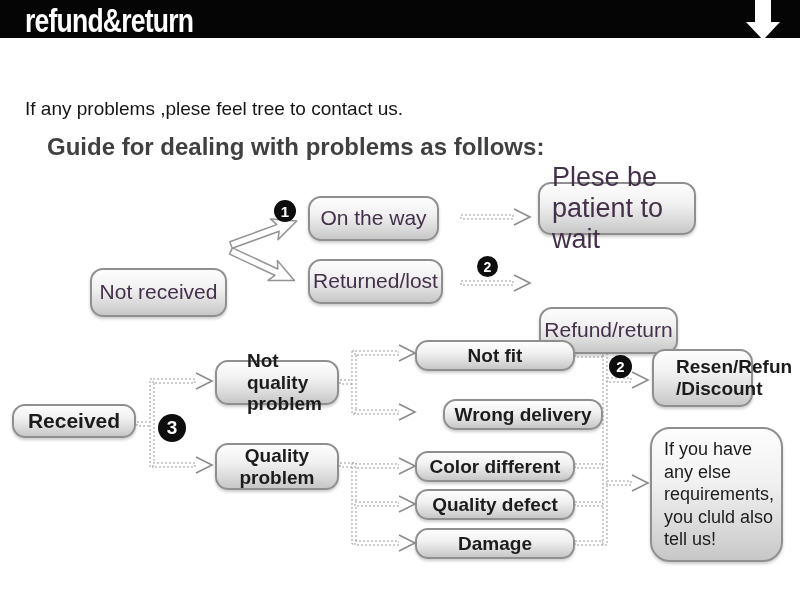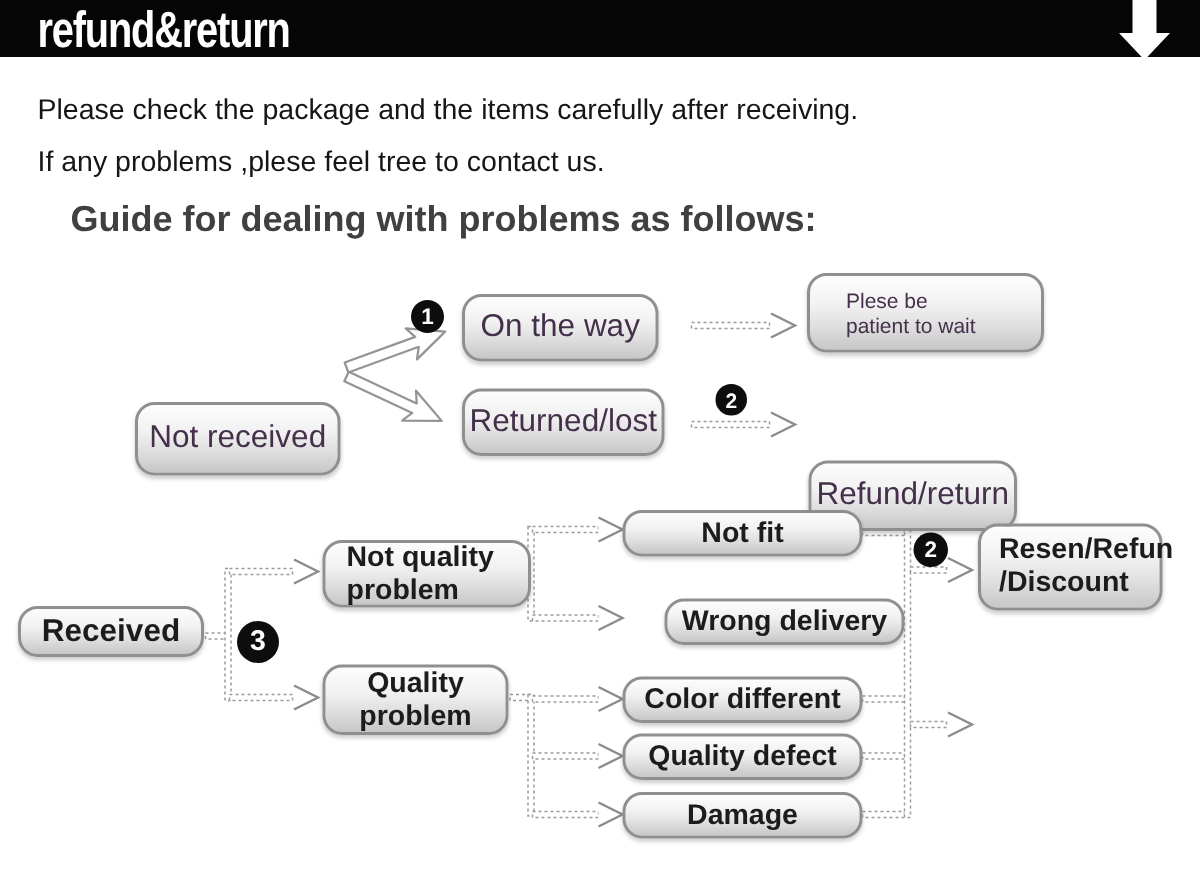--- a/index.html
+++ b/index.html
@@ -48,21 +48,20 @@
 
 <div id="stage">
 
   <div id="topbar">
     <span id="title">refund&amp;return</span>
   </div>
   <svg id="dl-arrow" viewBox="0 0 40 42">
     <polygon points="12,0 28,0 28,22 37,22 20,40 3,22 12,22" fill="#ffffff"></polygon>
   </svg>
 
-  <div class="para" style="top:63px;">Please check the package and the items carefully after receiving.</div>
   <div class="para" style="top:98px;">If any problems ,plese feel tree to contact us.</div>
   <div id="intro-heading">Guide for dealing with problems as follows:</div>
 
   <svg id="wires" viewBox="0 0 800 593">
 
     <g>
       <path class="bigarrow" transform="translate(231,245) rotate(-20)" d="M0,-3.5 L50,-3.5 L46,-11 L70,0 L46,11 L50,3.5 L0,3.5 Z"></path>
       <path class="bigarrow" transform="translate(231,251) rotate(25)" d="M0,-3.5 L50,-3.5 L46,-11 L70,0 L46,11 L50,3.5 L0,3.5 Z"></path>
     </g>
 
@@ -114,35 +113,40 @@
       <rect class="shaft" x="607" y="378" width="24" height="4"></rect>
       <path class="head" transform="translate(632,380)" d="M0,-8 L16,0 L0,8"></path>
       <rect class="shaft" x="607" y="481" width="24" height="4"></rect>
       <path class="head" transform="translate(632,483)" d="M0,-8 L16,0 L0,8"></path>
     </g>
   </svg>
 
   <div class="node p-node" style="left:90px;top:226px;width:137px;height:49px;margin-top:42px;">Not received</div>
   <div class="node p-node" style="left:308px;top:196px;width:131px;height:45px;">On the way</div>
   <div class="node p-node" style="left:308px;top:259px;width:135px;height:45px;">Returned/lost</div>
-  <div class="node p-node left-al" style="left:538px;top:182px;width:158px;height:53px;padding-left:24px;font-size:14px;">Plese be
+  <div class="node p-node left-al" style="left:538px;top:182px;width:158px;height:53px;padding-left:12px;font-size:27px;">Plese be
 patient to wait</div>
   <div class="node p-node" style="left:539px;top:259px;width:139px;height:47px;margin-top:48px;">Refund/return</div>
 
   <div class="node d-node" style="left:12px;top:404px;width:124px;height:34px;font-size:21px;">Received</div>
-  <div class="node d-node left-al" style="left:215px;top:360px;width:139px;height:45px;padding-left:14px;">Not quality
+  <div class="node d-node left-al" style="left:215px;top:360px;width:124px;height:45px;padding-left:30px;">Not quality
 problem</div>
   <div class="node d-node" style="left:215px;top:443px;width:124px;height:47px;">Quality
 problem</div>
   <div class="node d-node" style="left:415px;top:340px;width:160px;height:31px;">Not fit</div>
   <div class="node d-node" style="left:415px;top:399px;width:160px;height:31px;margin-left:28px;">Wrong delivery</div>
   <div class="node d-node" style="left:415px;top:451px;width:160px;height:31px;">Color different</div>
   <div class="node d-node" style="left:415px;top:489px;width:160px;height:31px;">Quality defect</div>
   <div class="node d-node" style="left:415px;top:528px;width:160px;height:31px;">Damage</div>
-  <div class="node d-node left-al" style="left:652px;top:349px;width:123px;height:58px;padding-left:12px;font-size:19px;">Resen/Refun
+  <div class="node d-node left-al" style="left:652px;top:349px;width:101px;height:58px;padding-left:22px;font-size:19px;">Resen/Refun
 /Discount</div>
+  <div class="node left-al" style="left:650px;top:427px;width:133px;height:135px;padding-left:12px;border-radius:20px;color:#1c1c1c;font-size:18px;line-height:1.25;">If you have
+any else
+requirements,
+you cluld also
+tell us!</div>
 
   <div class="marker" style="left:274px;top:200px;width:22px;height:22px;font-size:15px;">1</div>
   <div class="marker" style="left:477px;top:256px;width:21px;height:21px;font-size:14px;">2</div>
   <div class="marker" style="left:158px;top:414px;width:28px;height:28px;font-size:19px;">3</div>
   <div class="marker" style="left:609px;top:355px;width:23px;height:23px;font-size:15px;">2</div>
 
 </div>
 
 </body></html>

